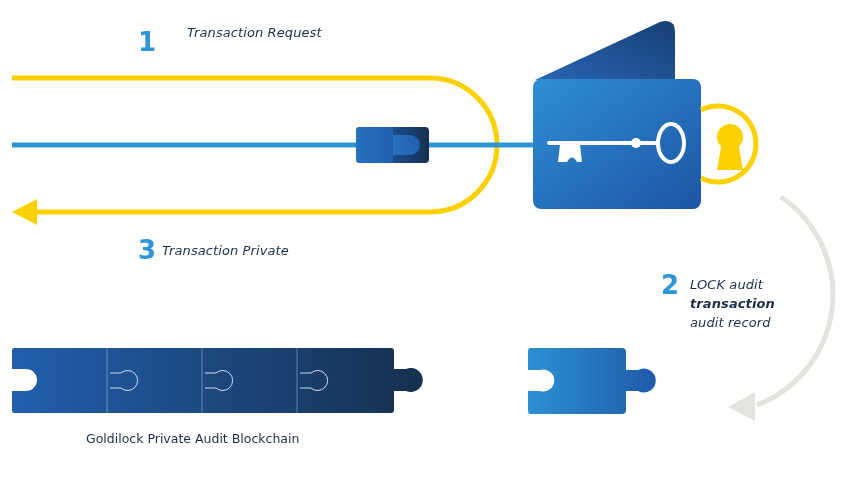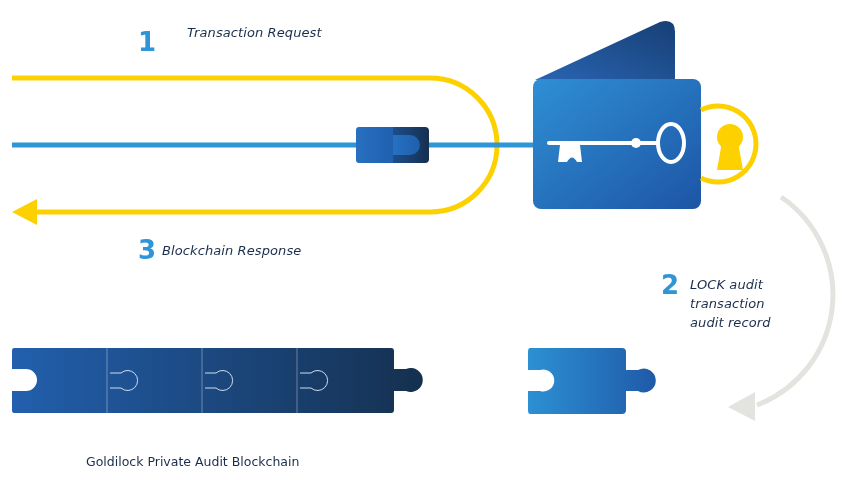--- a/index.html
+++ b/index.html
@@ -86,20 +86,20 @@
     </g>
   </g>
 
   <path d="M530 348 L622 348 Q626 348 626 352 L626 370 L638 370 A12 12 0 1 1 638 391 L626 391 L626 410 Q626 414 622 414 L530 414 Q528 414 528 410 L528 391 L540 391 A11 11 0 1 0 540 370 L528 370 L528 352 Q528 348 530 348 Z" fill="url(#newBlockGrad)"></path>
 </svg>
 
 <div class="step-num" style="left:138px; top:29px;">1</div>
 <div class="step-label" style="left:162px; top:23px;margin-left:25px;">Transaction Request</div>
 
 <div class="step-num" style="left:138px; top:237px;">3</div>
-<div class="step-label" style="left:162px; top:241px;">Blockchain Response</div>
+<div class="step-label" style="left:162px; top:241px;">Transaction Private</div>
 
 <div class="step-num" style="left:661px; top:272px;">2</div>
 <div class="step-label" style="left:690px; top:275px;">LOCK audit</div>
-<div class="step-label" style="left:690px; top:294px;">transaction</div>
+<div class="step-label" style="left:690px; top:294px;font-weight:bold;">transaction</div>
 <div class="step-label" style="left:690px; top:313px;font-style:italic;">audit record</div>
 
-<div class="chain-label" style="left:86px; top:431px;margin-top:23px;">Goldilock Private Audit Blockchain</div>
+<div class="chain-label" style="left:86px; top:431px;">Goldilock Private Audit Blockchain</div>
 
 </body></html>

